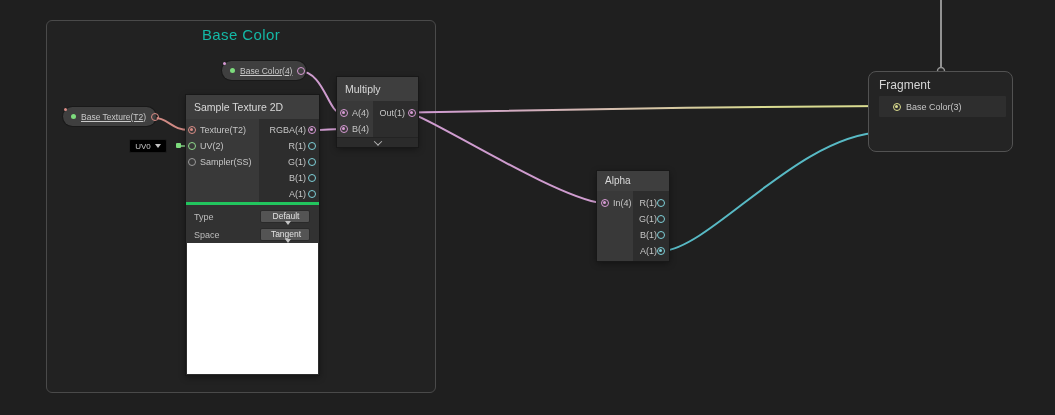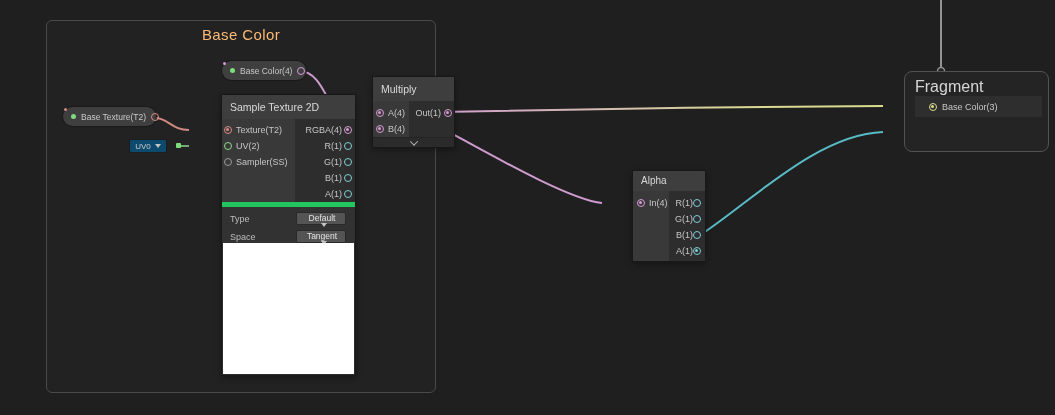--- a/index.html
+++ b/index.html
@@ -2,77 +2,77 @@
 <html><head>
 <meta charset="utf-8">
 <style>
   html,body{margin:0;padding:0;background:#1f1f1f;}
   #canvas{position:relative;width:1055px;height:415px;background:#1f1f1f;overflow:hidden;
           font-family:"Liberation Sans",sans-serif;-webkit-font-smoothing:antialiased;}
   
   .group-box{position:absolute;left:46px;top:20px;width:388px;height:371px;
              border:1px solid #4a4a4a;border-radius:6px;background:rgba(255,255,255,0.015);}
   .group-title{position:absolute;left:0;right:0;top:5px;text-align:center;
-               font-size:15px;color:#fdba74;letter-spacing:.4px;}
+               font-size:15px;color:#14b8a6;letter-spacing:.4px;}
   
   .node{position:absolute;background:#2d2d2d;box-shadow:0 0 0 1px #181818,0 2px 7px rgba(0,0,0,.45);}
   .ntitle{position:absolute;left:0;top:0;right:0;background:#3e3e3e;color:#d8d8d8;
           font-size:10.5px;line-height:24px;padding-left:8px;border-bottom:1px solid #242424;
           box-sizing:border-box;white-space:nowrap;}
   .incol{position:absolute;background:#393939;}
   .outcol{position:absolute;background:#2d2d2d;}
   .plabel{position:absolute;font-size:9px;color:#c6c6c6;transform:translateY(-50%);white-space:nowrap;}
   
   .port{position:absolute;width:8px;height:8px;margin:-4px 0 0 -4px;border:1.2px solid currentColor;
         border-radius:50%;box-sizing:border-box;}
   .port.filled::after{content:"";position:absolute;left:1.2px;top:1.2px;width:3.2px;height:3.2px;
         border-radius:50%;background:currentColor;}
   .pk{color:#d79ad4}.cy{color:#7ed0d8}.gn{color:#8ed88b}.rd{color:#d98c86}.yl{color:#dcdd8e}.gy{color:#9a9a9a}
   
   .pill{position:absolute;height:19px;background:#3f3f3f;border-radius:10px;box-shadow:0 0 0 1px #191919;
         display:flex;align-items:center;gap:5px;padding:0 6px 0 8px;box-sizing:border-box;}
-  .pill .txt{font-size:8.5px;color:#c9c9c9;white-space:nowrap;flex:1;}
+  .pill .txt{font-size:8.5px;color:#c9c9c9;white-space:nowrap;flex:1;text-decoration:underline;}
   .dot{width:5px;height:5px;border-radius:50%;background:#7ddc7d;flex:none;}
   .iport{position:static;margin:0;flex:none;}
   
   .ctrl-row-label{position:absolute;font-size:9px;color:#bdbdbd;transform:translateY(-50%);}
   .dd{position:absolute;background:#545454;border:1px solid #2a2a2a;border-radius:2px;
       display:flex;align-items:center;justify-content:space-between;padding:0 4px 0 6px;box-sizing:border-box;flex-direction:column;}
   .dd .txt{font-size:8.5px;color:#e2e2e2;white-space:nowrap;}
   .caret{width:0;height:0;border-left:3px solid transparent;border-right:3px solid transparent;
          border-top:4px solid #c4c4c4;flex:none;margin-left:4px;}
-  .uvdd{position:absolute;left:129px;top:139px;width:38px;height:14px;background:#0c4a6e;
+  .uvdd{position:absolute;left:129px;top:139px;width:38px;height:14px;background:#000000;
         border:1px solid #1d1d1d;border-radius:2px;display:flex;align-items:center;
         justify-content:center;box-sizing:border-box;}
   .uvdd .txt{font-size:8px;color:#c9c9c9;}
   .uvdot{position:absolute;left:176px;top:143px;width:5px;height:5px;background:#7ddc7d;border-radius:1px;}
   
   #sample-node{left:186px;top:95px;width:133px;height:280px;}
   #sample-node .incol{left:0;top:24px;width:73px;height:83px;}
   #sample-node .outcol{left:73px;top:24px;width:60px;height:83px;}
   #sample-ctrl{position:absolute;left:0;top:107px;width:133px;height:41px;background:#323232;
-               border-top:5px solid #22c55e;box-sizing:border-box;}
+               border-top:3px solid #22c55e;box-sizing:border-box;}
   #sample-preview{position:absolute;left:1px;top:148px;width:131px;height:131px;background:#ffffff;}
   #multiply-node{left:337px;top:77px;width:81px;height:70px;}
   #multiply-node .incol{left:0;top:24px;width:36px;height:36px;}
   #multiply-node .outcol{left:36px;top:24px;width:45px;height:36px;}
   #multiply-collapse{position:absolute;left:0;top:60px;width:81px;height:10px;background:#2b2b2b;
                      border-top:1px solid #232323;display:flex;align-items:center;justify-content:center;box-sizing:border-box;}
   .chev{width:5px;height:5px;border-right:1.4px solid #b5b5b5;border-bottom:1.4px solid #b5b5b5;
         transform:rotate(45deg) translate(-1px,-1px);}
   #split-node{left:597px;top:171px;width:72px;height:90px;}
   #split-node .ntitle{line-height:20px;font-size:10px;}
   #split-node .incol{left:0;top:20px;width:36px;height:70px;}
   #split-node .outcol{left:36px;top:20px;width:36px;height:70px;}
   #fragment-node{left:868px;top:71px;width:145px;height:81px;background:#242424;
                  border:1px solid #525252;border-radius:8px;box-shadow:none;box-sizing:border-box;}
-  #fragment-node .ftitle{position:absolute;left:10px;top:6px;font-size:16px;color:#d6d6d6;}
+  #fragment-node .ftitle{position:absolute;left:10px;top:6px;font-size:12px;color:#d6d6d6;}
   .frow{position:absolute;left:10px;width:127px;height:21px;background:#2e2e2e;border-radius:1px;}
   #wires{position:absolute;left:0;top:0;z-index:2;}
-  .layer3{z-index:3;margin-left:36px;} .layer4{z-index:4;}
+  .layer3{z-index:3;} .layer4{z-index:4;}
   .group-layer{z-index:1;}
 </style>
 </head>
 <body>
 
 <div id="canvas">
 
   <svg id="wires" width="1055" height="415" viewBox="0 0 1055 415">
     <defs>
       <linearGradient id="g-pink-yellow" gradientUnits="userSpaceOnUse" x1="412" y1="0" x2="886" y2="0">

